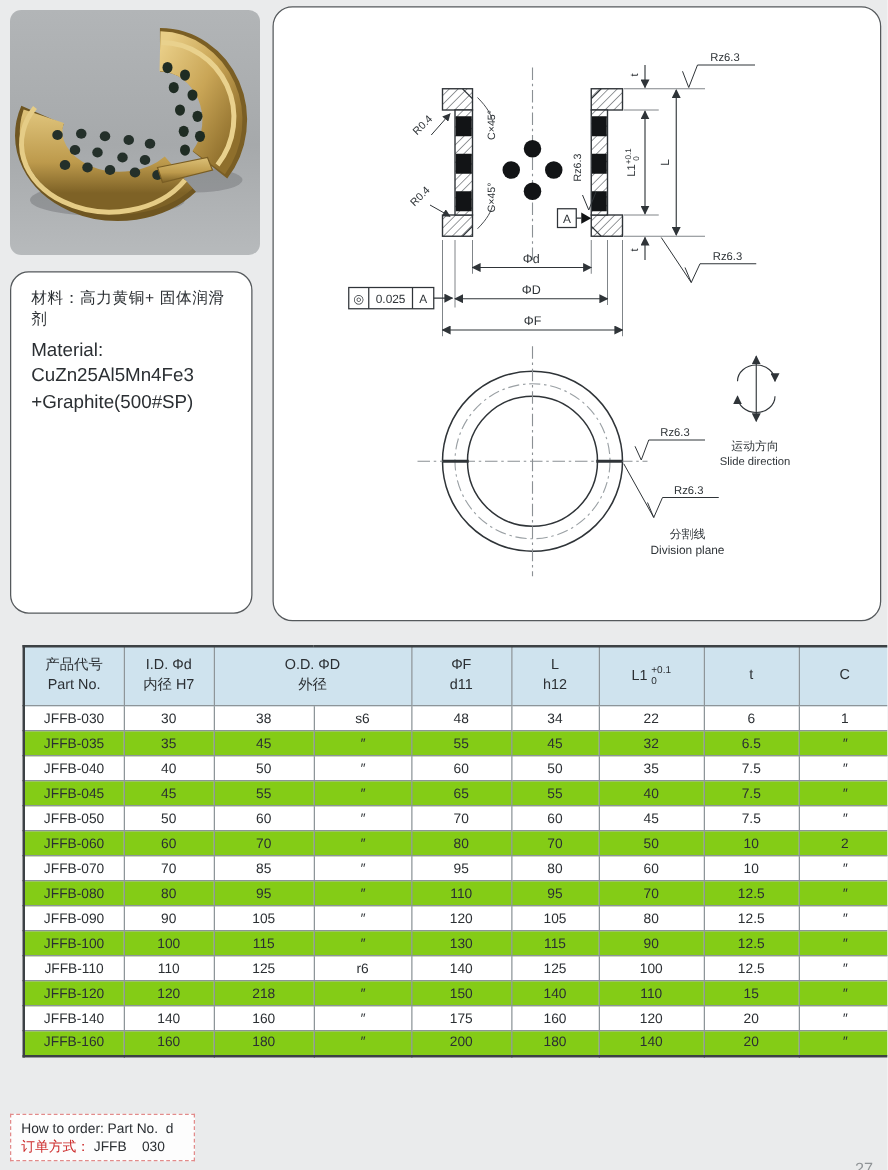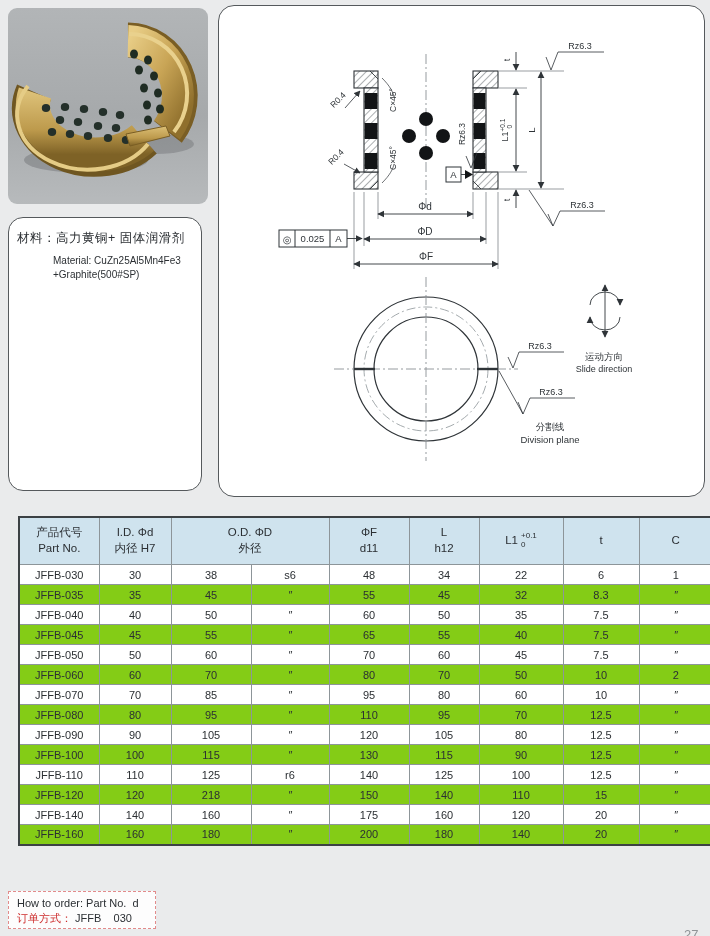--- a/index.html
+++ b/index.html
@@ -7,24 +7,24 @@
     position:relative; width:710px; height:936px; overflow:hidden;
     background:#eaebec; font-family:"Liberation Sans", sans-serif; color:#2b2f33;
   }
   .panel{position:absolute; background:#fff; border:1px solid #55595c;}
   .photo-box{
     position:absolute; left:8px; top:8px; width:200px; height:196px;
     border-radius:9px; overflow:hidden;
   }
   .material-box{
     left:8px; top:217px; width:194px; height:274px; border-radius:15px;
-    box-sizing:border-box; padding:12px 10px 0 8px;
+    box-sizing:border-box; padding:12px 10px 0 16px;
   }
   .material-box .zh{font-size:12.5px; letter-spacing:.5px; margin-bottom:7px;}
-  .material-box .en{font-size:10px; line-height:1.35;margin-left:36px;}
+  .material-box .en{font-size:15px; line-height:1.35;}
   .draw-panel{
     left:218px; top:5px; width:485px; height:490px; border-radius:16px;
     overflow:hidden;
   }
   
   table.spec{
     position:absolute; left:8px; top:516px; width:694px;
     border-collapse:collapse; table-layout:fixed;
     border:2px solid #3c4144; background:#fff;margin-left:10px;
   }
@@ -318,21 +318,21 @@
           <td>1</td>
         </tr>
         <tr class="alt">
           <td>JFFB-035</td>
           <td>35</td>
           <td>45</td>
           <td class="ditto">″</td>
           <td>55</td>
           <td>45</td>
           <td>32</td>
-          <td>8.3</td>
+          <td>6.5</td>
           <td class="ditto">″</td>
         </tr>
         <tr>
           <td>JFFB-040</td>
           <td>40</td>
           <td>50</td>
           <td class="ditto">″</td>
           <td>60</td>
           <td>50</td>
           <td>35</td>

